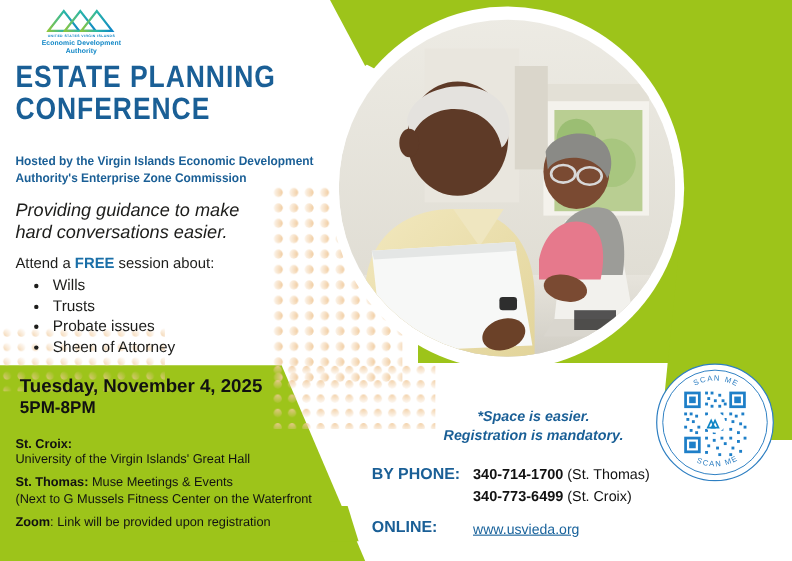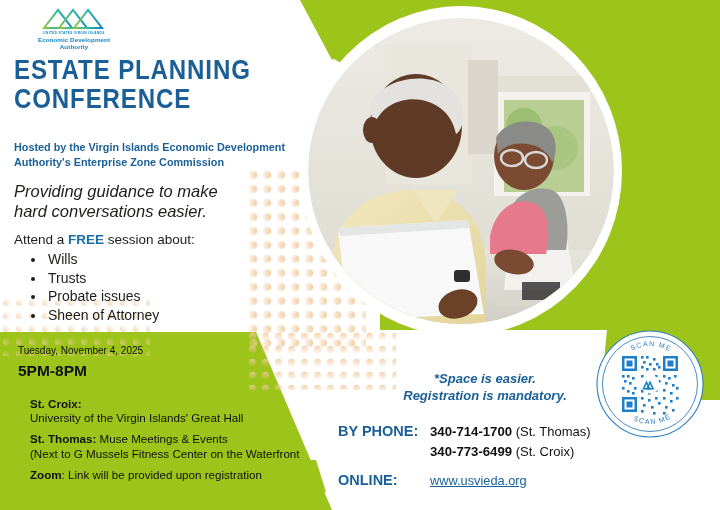--- a/index.html
+++ b/index.html
@@ -93,28 +93,28 @@
     position:absolute;left:30px;top:250px;
     margin:0;padding:0 0 0 16px;
     color:#1d1d1b;font-size:14px;line-height:18.6px;
     list-style:disc;
   }
   .bullets li{padding-left:2px;}
 
   
   .band-date{
     position:absolute;left:18px;top:341px;
-    color:#111111;font-weight:normal;font-size:10px;line-height:19.5px;
+    color:#111111;font-weight:bold;font-size:17px;line-height:19.5px;
   }
   .band-time{
     position:absolute;left:18px;top:362px;
     color:#111111;font-weight:bold;font-size:15.5px;
   }
   .band-body{
-    position:absolute;left:30px;top:397px;width:310px;
+    position:absolute;left:14px;top:397px;width:310px;
     color:#111111;font-size:11.6px;line-height:14.2px;
   }
   .band-body .grp{margin-bottom:7px;}
   .band-body b{font-weight:bold;}
 
   
   .note{
     position:absolute;left:370px;top:370px;width:230px;
     text-align:center;
     color:#1A5F96;font-style:italic;font-weight:bold;

